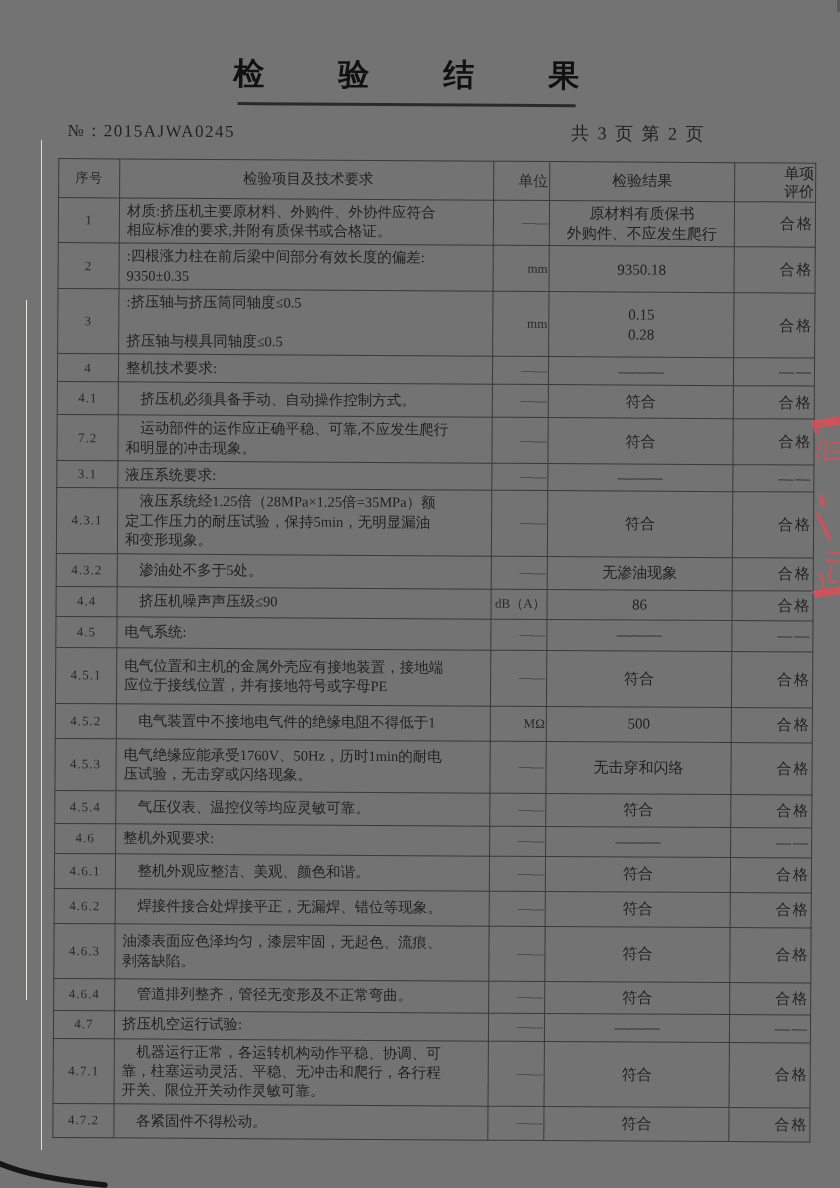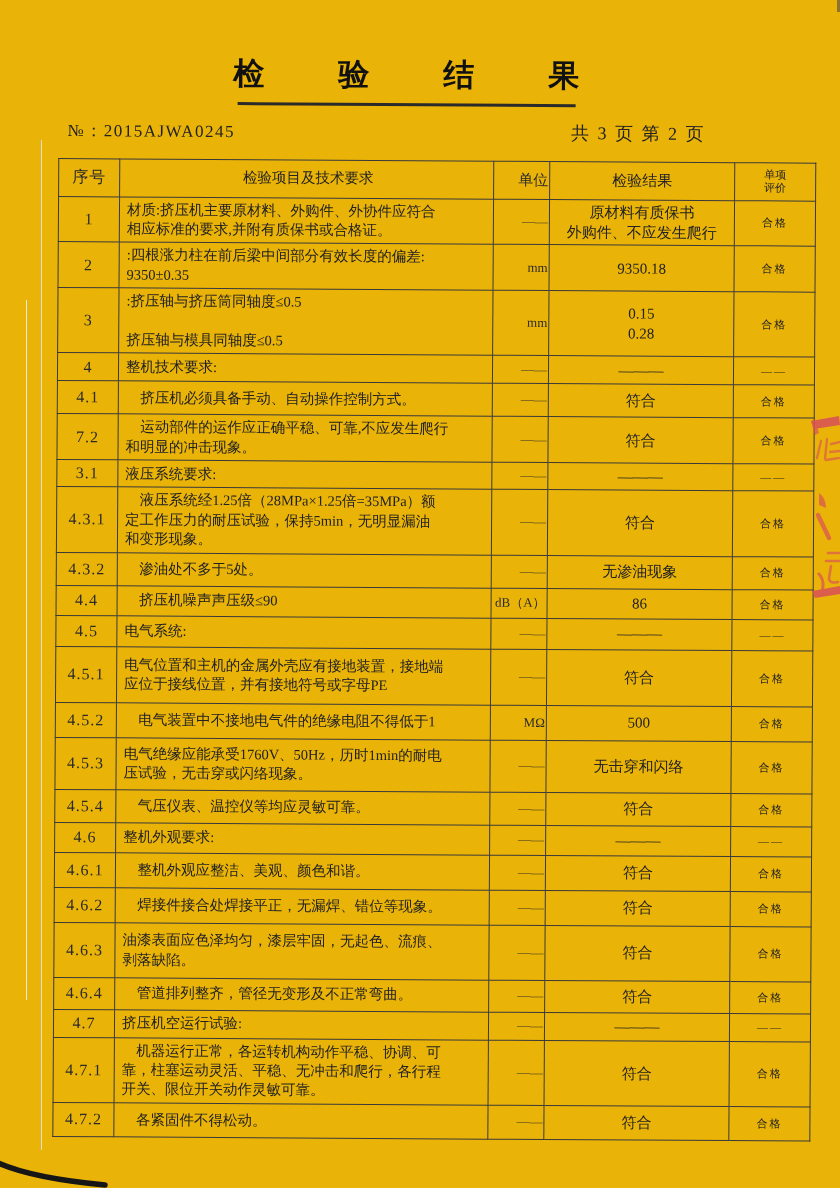--- a/index.html
+++ b/index.html
@@ -4,21 +4,21 @@
 <style>
   html,body{margin:0;padding:0;}
   body{
     width:840px;height:1188px;
     background:#ffffff;
     font-family:"Liberation Serif","DejaVu Serif",serif;
     color:#1e1e1e;
     overflow:hidden;
   }
   .scan{
-    position:relative;width:840px;height:1188px;background:#eab308;overflow:hidden;
+    position:relative;width:840px;height:1188px;background:#737373;overflow:hidden;
   }
   
   .edge-line{position:absolute;left:41px;top:140px;height:1010px;width:1px;background:#dddcd6;}
   .edge-line2{position:absolute;left:26px;top:300px;height:700px;width:1px;background:#eceae4;}
   .corner-artifact{position:absolute;left:0;bottom:0;}
   .topright-artifact{position:absolute;right:0;top:0;width:3px;height:12px;background:#4a4a4a;opacity:.6;}
 
   .content{
     position:absolute;left:59px;top:44px;width:733px;
     transform:rotate(0.35deg);transform-origin:top left;
@@ -38,25 +38,25 @@
 
   table.report{
     margin-top:16px;border-collapse:collapse;table-layout:fixed;width:733px;
   }
   table.report th,table.report td{
     border:1.6px solid #3a3a3a;
     vertical-align:middle;
     overflow:hidden;
   }
   th{font-weight:normal;font-size:15px;white-space:pre-line;line-height:1.2;color:#222;}
-  .c-no{width:58px;text-align:center;font-size:16px;letter-spacing:1px;color:#2a2a2a;margin-top:48px;}
+  .c-no{width:58px;text-align:center;font-size:13px;letter-spacing:1px;color:#2a2a2a;margin-top:48px;}
   .c-item{width:362px;text-align:left;font-size:14.5px;line-height:1.34;padding:3px 4px 3px 7px;white-space:pre-wrap;color:#222;}
   .c-unit{width:53px;text-align:right;font-size:13px;white-space:pre-line;color:#2a2a2a;}
   .c-result{width:182px;text-align:center;font-size:15px;line-height:1.35;white-space:pre-line;color:#222;}
-  .c-eval{width:78px;text-align:center;font-size:11px;letter-spacing:2px;color:#222;}
+  .c-eval{width:78px;text-align:right;font-size:15px;letter-spacing:2px;color:#222;}
 
   .stamp{position:absolute;right:0;top:413px;width:34px;height:188px;pointer-events:none;}
 </style>
 </head>
 <body>
 
 <div class="scan">
 
   <div class="edge-line"></div>
   <div class="edge-line2"></div>

